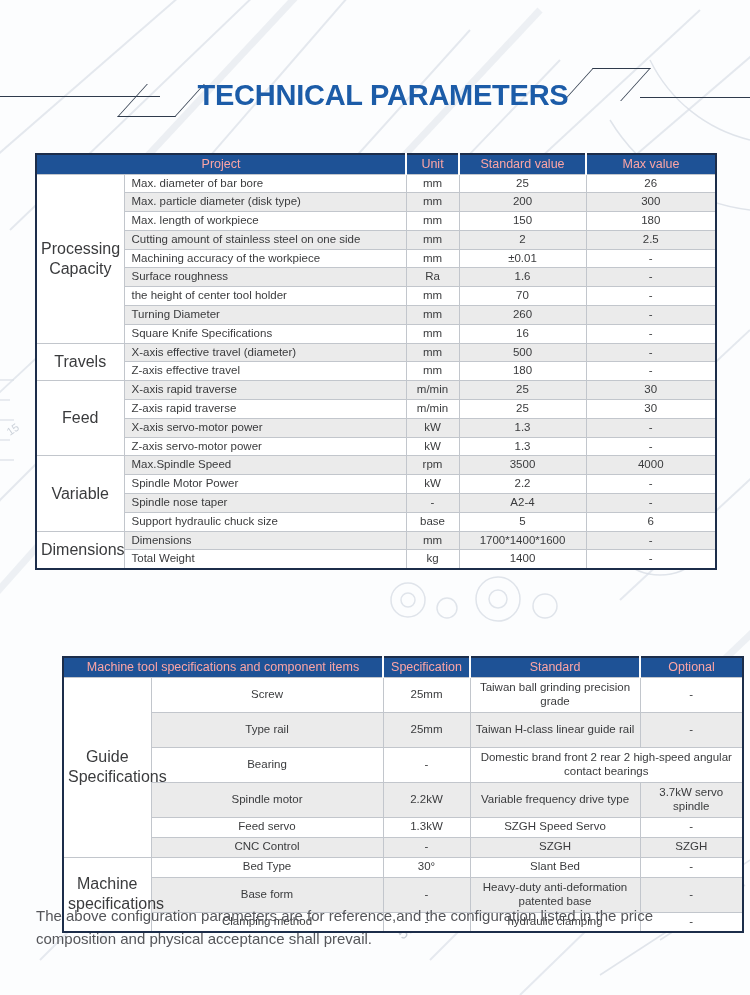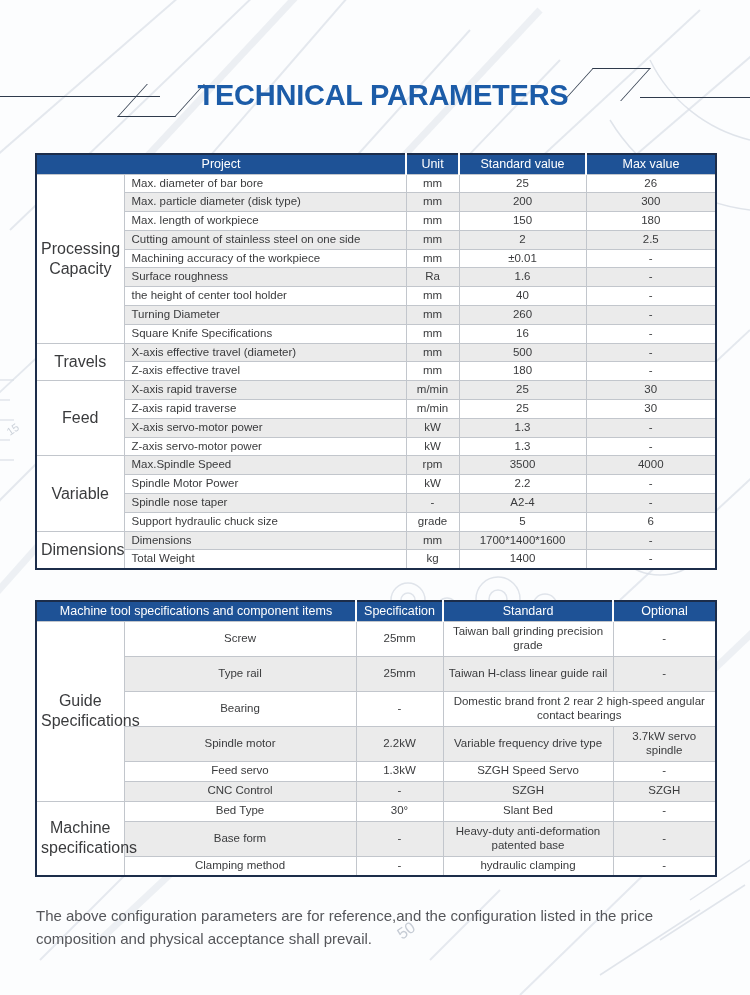--- a/index.html
+++ b/index.html
@@ -39,23 +39,23 @@
     border-top:1.5px solid var(--decor-line);
   }
 
   
   table{
     border-collapse:collapse; table-layout:fixed; position:absolute; left:35px;
     background:#fff; border:2px solid var(--border-navy);
     font-size:11.5px; line-height:1.2;
   }
   #t1{top:153px; width:680px;}
-  #t2{top:600px; width:680px;}
+  #t2{top:656px; width:680px;margin-left:27px;}
   th{
-    background:var(--header-blue); color:#ffffff; font-weight:normal;
+    background:var(--header-blue); color:#fca5a5; font-weight:normal;
     font-size:12.5px; height:20px; border-left:2px solid #fbfcfd;
   }
   th:first-child{border-left:none;}
   td{
     border:1px solid var(--grid-line); text-align:center; height:18.8px;
     padding:1px 4px; color:var(--text); background:#fff;
   }
   #t2 td{height:20px;}
   #t2 tr.tall td{height:35px;}
   tbody tr:nth-child(even) td{background:var(--row-alt);}
@@ -178,21 +178,21 @@
         </tr>
       <tr>
           <td class="proj">Surface roughness</td>
           <td>Ra</td>
           <td>1.6</td>
           <td>-</td>
         </tr>
       <tr>
           <td class="proj">the height of center tool holder</td>
           <td>mm</td>
-          <td>40</td>
+          <td>70</td>
           <td>-</td>
         </tr>
       <tr>
           <td class="proj">Turning Diameter</td>
           <td>mm</td>
           <td>260</td>
           <td>-</td>
         </tr>
       <tr>
           <td class="proj">Square Knife Specifications</td>
@@ -252,21 +252,21 @@
           <td>-</td>
         </tr>
       <tr>
           <td class="proj">Spindle nose taper</td>
           <td>-</td>
           <td>A2-4</td>
           <td>-</td>
         </tr>
       <tr>
           <td class="proj">Support hydraulic chuck size</td>
-          <td>grade</td>
+          <td>base</td>
           <td>5</td>
           <td>6</td>
         </tr>
       <tr class="group-start">
           <td class="gl" rowspan="2">Dimensions</td>
           <td class="proj">Dimensions</td>
           <td>mm</td>
           <td>1700*1400*1600</td>
           <td>-</td>
         </tr>

